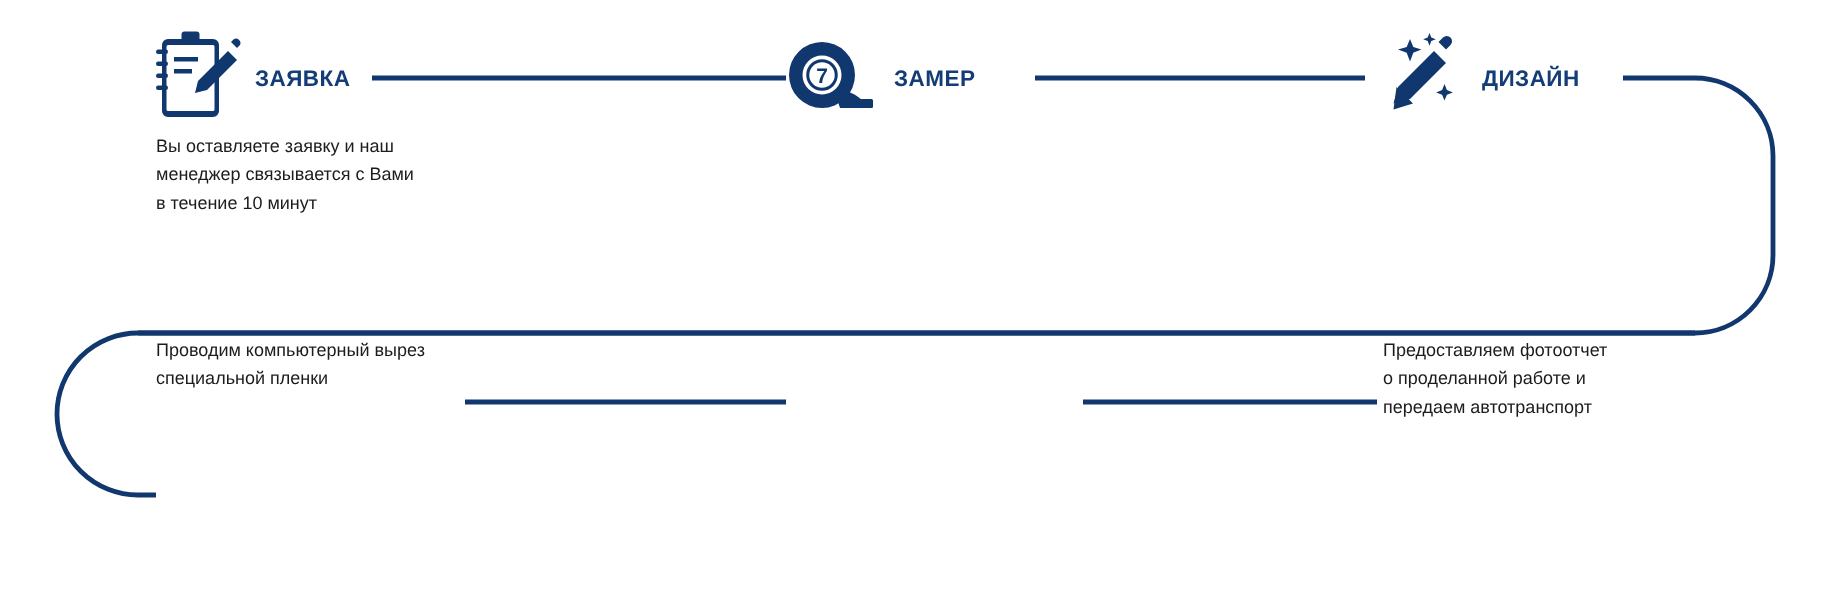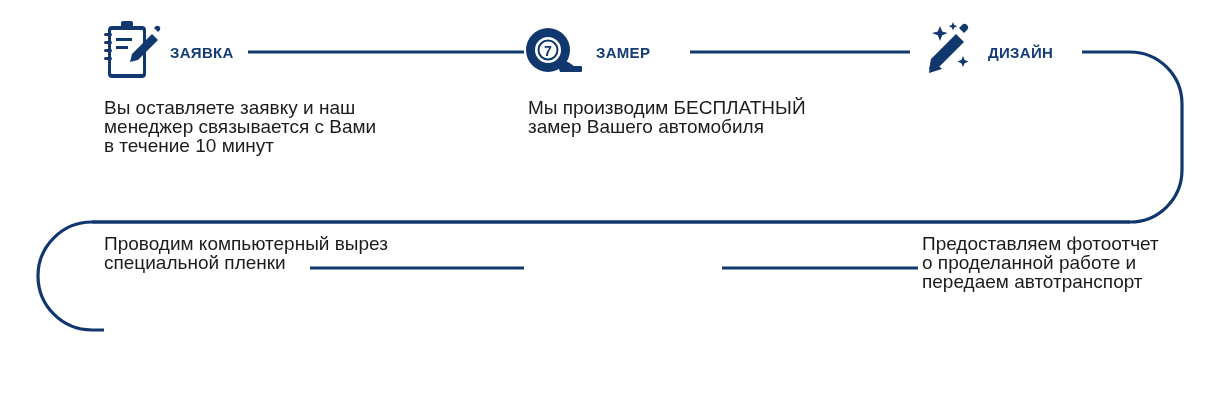--- a/index.html
+++ b/index.html
@@ -43,23 +43,22 @@
   }
   .step-title {
     font-size: 15px;
     font-weight: bold;
     letter-spacing: 0.3px;
     color: #143d78;
     white-space: nowrap;
     margin-left: 8px;
   }
   .step-desc {
-    margin-top: 10px;
     margin-left: 4px;
-    font-size: 19px;
+    font-size: 12px;
     line-height: 19px;
     color: #1c1c1c;
     white-space: pre-line;
   }
   
   #step-1 { left: 100px; top: 16px; }
   #step-2 { left: 524px; top: 16px; }
   #step-3 { left: 918px; top: 16px; text-align: center; }
   
   #step-4 { left: 100px; top: 224px; }
@@ -126,22 +125,20 @@
             <circle cx="24" cy="30" r="11" fill="#ffffff"></circle>
             <circle cx="24" cy="30" r="9.5" fill="none" stroke="#11376f" stroke-width="2"></circle>
             <text x="24" y="35.5" font-family="Liberation Sans, sans-serif" font-size="14" font-weight="bold" fill="#11376f" text-anchor="middle">7</text>
             <path d="M41 41c6 2 11 6 13 11H36l-2-6z"></path>
             <rect x="36" y="46" width="22" height="6" rx="1"></rect>
           </g>
         </svg>
       </div>
       <div class="step-title">ЗАМЕР</div>
     </div>
-    <div class="step-desc">Мы производим БЕСПЛАТНЫЙ
-замер Вашего автомобиля</div>
   </div>
 
   <div class="step" id="step-3">
     <div class="step-head">
       <div class="step-icon">
         <svg viewBox="0 0 62 64" width="62" height="64" xmlns="http://www.w3.org/2000/svg">
           <g fill="#11376f">
             <path d="M38 14l8 8-24 24-11 3 3-11z"></path>
             <path d="M41 8l5 5 3-3a3.5 3.5 0 0 0-5-5z"></path>
             <path d="M13 38l11 11-13 4z" fill="#11376f"></path>

